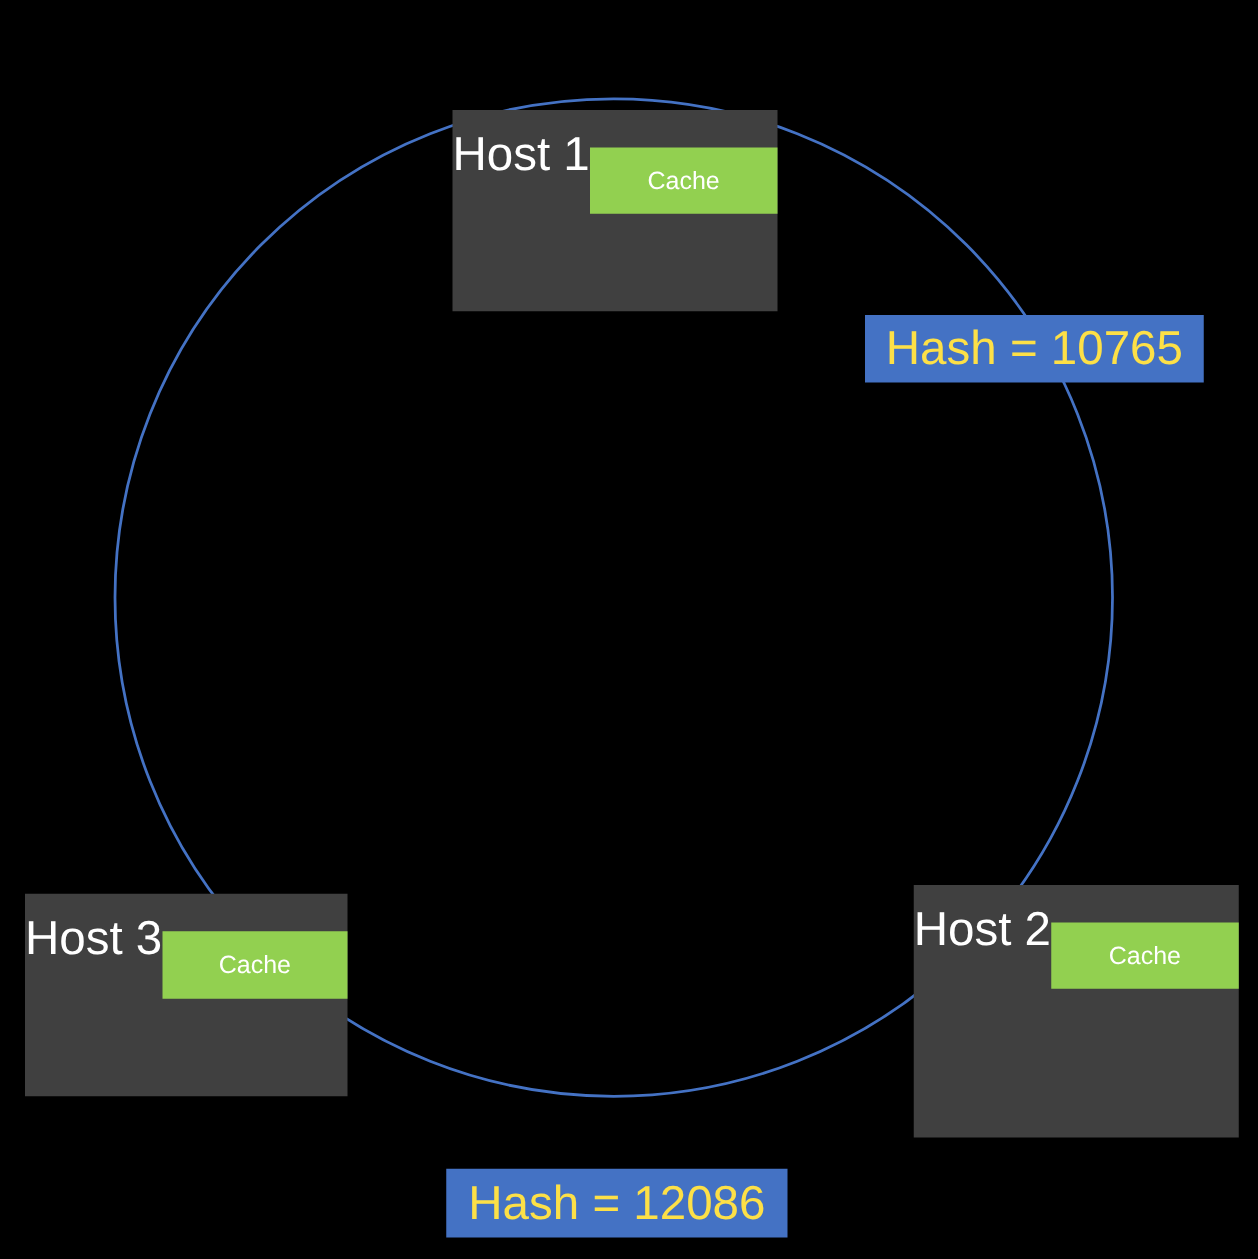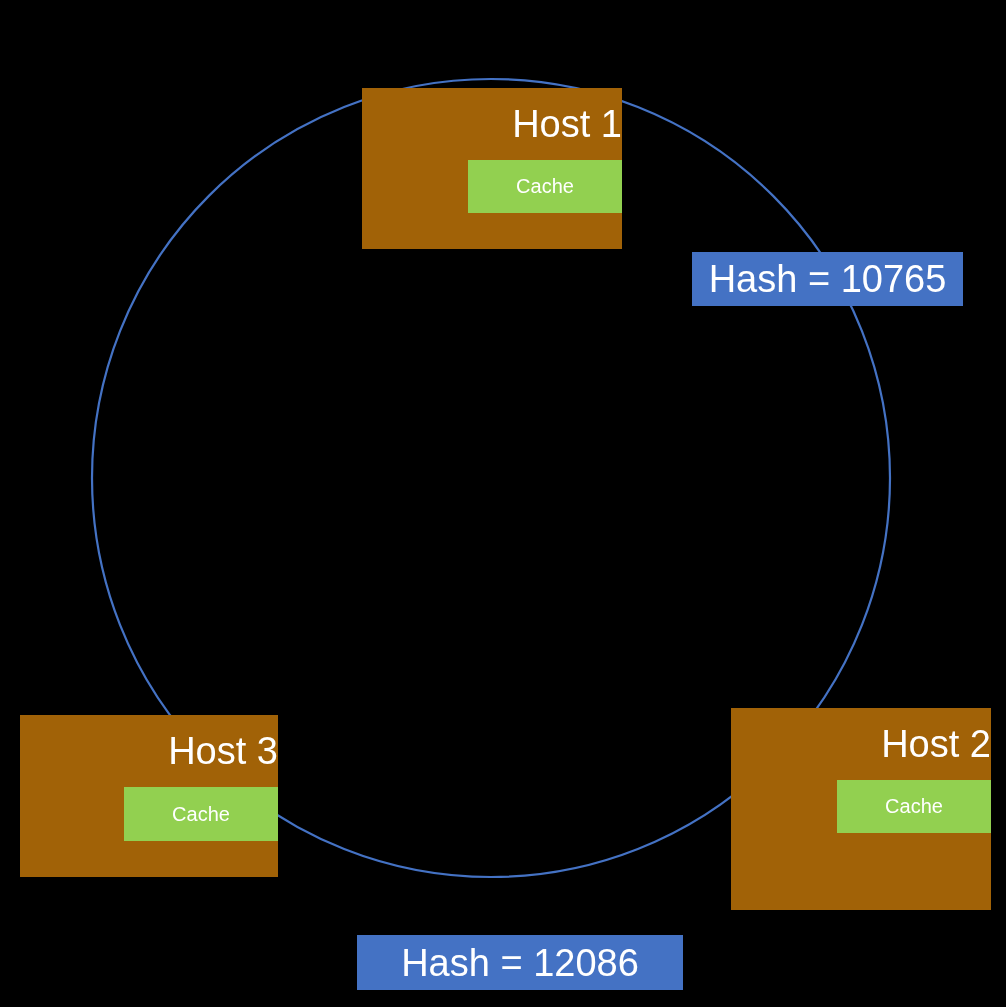--- a/index.html
+++ b/index.html
@@ -19,25 +19,25 @@
   }
   #ring-svg {
     position: absolute;
     left: 0;
     top: 0;
     width: 1006px;
     height: 1007px;
   }
   .host-box {
     position: absolute;
-    background: #a16207;
+    background: #404040;
     box-sizing: border-box;
     display: flex;
-    flex-direction: column;
-    align-items: flex-end;
+    flex-direction: row;
+    align-items: flex-start;
   }
   .host-title {
     color: #FFFFFF;
     font-size: 38px;
     font-weight: 400;
     line-height: 1.1;
     white-space: nowrap;
   }
   .cache-box {
     background: #92D050;
@@ -55,42 +55,42 @@
   }
   .hash-box {
     position: absolute;
     background: #4472C4;
     display: flex;
     align-items: center;
     justify-content: center;
     box-sizing: border-box;
   }
   .hash-label {
-    color: #ffffff;
+    color: #fde047;
     font-size: 38px;
     font-weight: 400;
     line-height: 1;
     white-space: nowrap;
   }
 
   
   #host-1 { left: 362px; top: 88px; width: 260px; height: 161px; padding-top: 16px; }
   #host-1 .cache-box { width: 154px; height: 53px; margin-top: 14px; }
 
   
   #host-2 { left: 731px; top: 708px; width: 260px; height: 202px; padding-top: 16px; }
   #host-2 .cache-box { width: 154px; height: 53px; margin-top: 14px; }
 
   
   #host-3 { left: 20px; top: 715px; width: 258px; height: 162px; padding-top: 16px; }
   #host-3 .cache-box { width: 154px; height: 54px; margin-top: 14px; }
 
   
   #hash-top-right { left: 692px; top: 252px; width: 271px; height: 54px; }
-  #hash-bottom    { left: 357px; top: 935px; width: 326px; height: 55px; }
+  #hash-bottom    { left: 357px; top: 935px; width: 273px; height: 55px; }
 </style>
 </head>
 <body>
 
 <div id="canvas">
 
   <svg id="ring-svg" viewBox="0 0 1006 1007">
     <circle cx="491" cy="478" r="399" fill="none" stroke="#4472C4" stroke-width="2.2"></circle>
   </svg>
 

